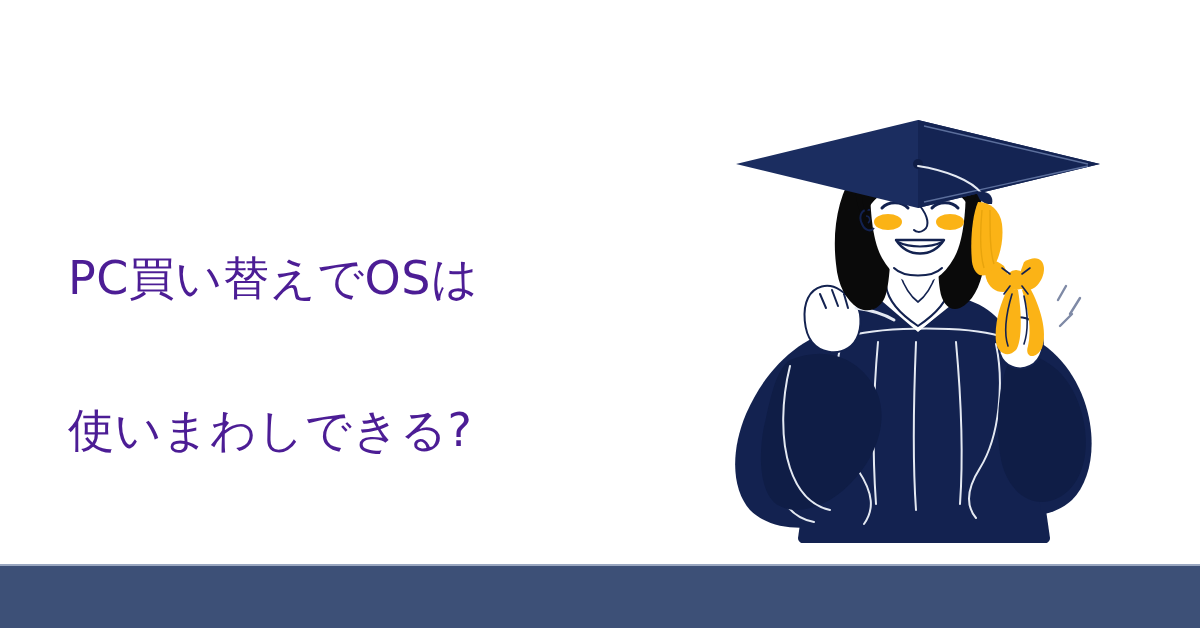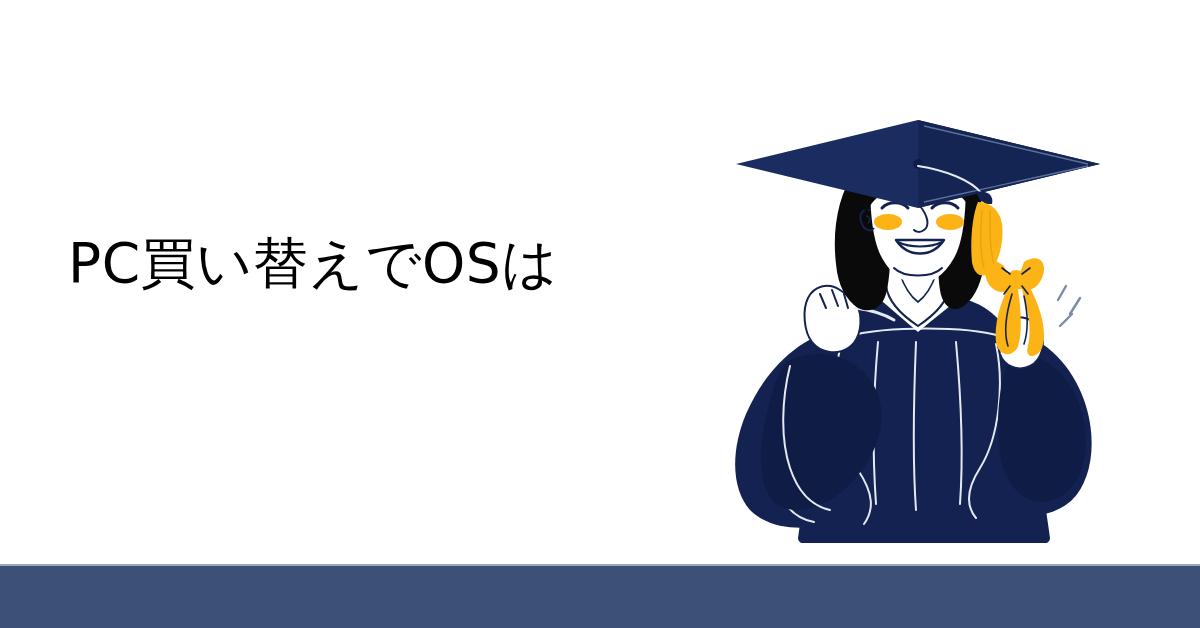--- a/index.html
+++ b/index.html
@@ -17,24 +17,24 @@
     width: 1200px;
     height: 628px;
     background: #ffffff;
     overflow: hidden;
   }
 
   
   #headline {
     position: absolute;
     left: 68px;
-    top: 149px;
+    top: 164px;
     width: 660px;
-    color: #000000;
-    font-size: 55px;
+    color: #4c1d95;
+    font-size: 46px;
     line-height: 76px;
     font-weight: 400;
     letter-spacing: 0.5px;
     white-space: pre-line;
     font-family: "DejaVu Sans", "Liberation Sans", sans-serif;
   }
   .headline-line {
     display: block;
     white-space: nowrap;
   }
@@ -65,20 +65,21 @@
     box-sizing: border-box;
   }
 </style>
 </head>
 <body>
 
 <div id="card">
 
   <div id="headline">
     <span class="headline-line">PC買い替えでOSは</span>
+    <span class="headline-line">使いまわしできる?</span>
   </div>
 
   <div id="illustration">
     <svg viewBox="0 0 380 425" xmlns="http://www.w3.org/2000/svg" aria-hidden="true">
 
       <g>
 
         <path d="M118 208 C 72 218 38 250 18 296 C 2 334 4 372 22 392 C 44 414 86 414 118 400 Z" fill="#132250"></path>
 
         <path d="M262 206 C 306 212 340 238 356 282 C 370 322 364 362 344 382 C 320 404 282 400 258 386 Z" fill="#132250"></path>

